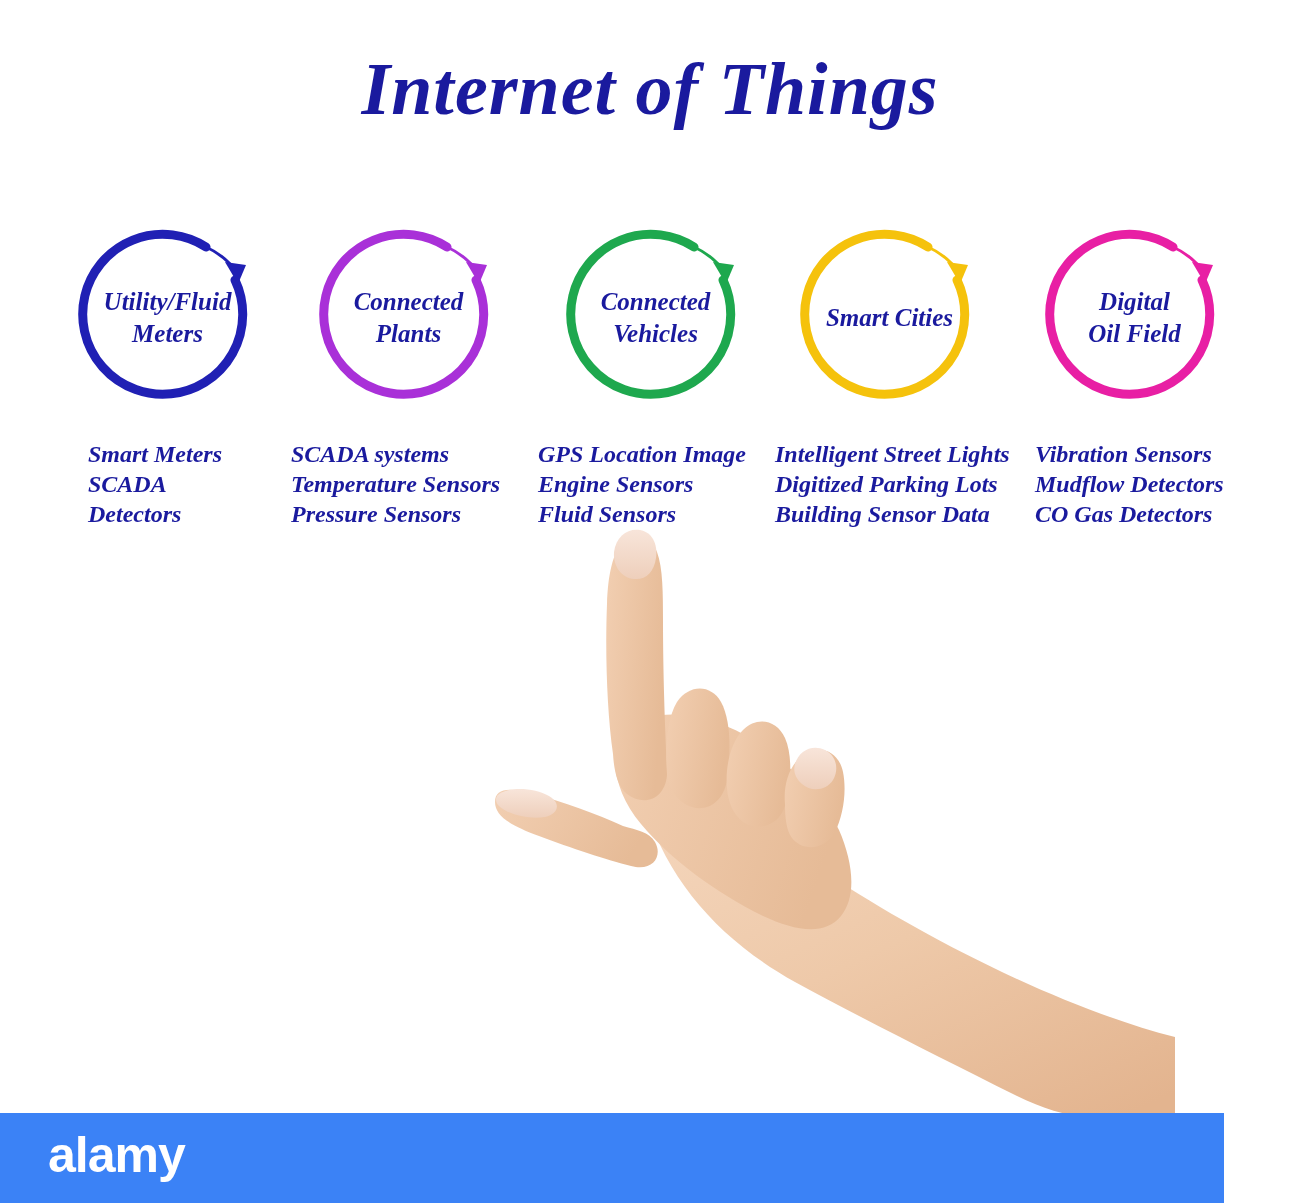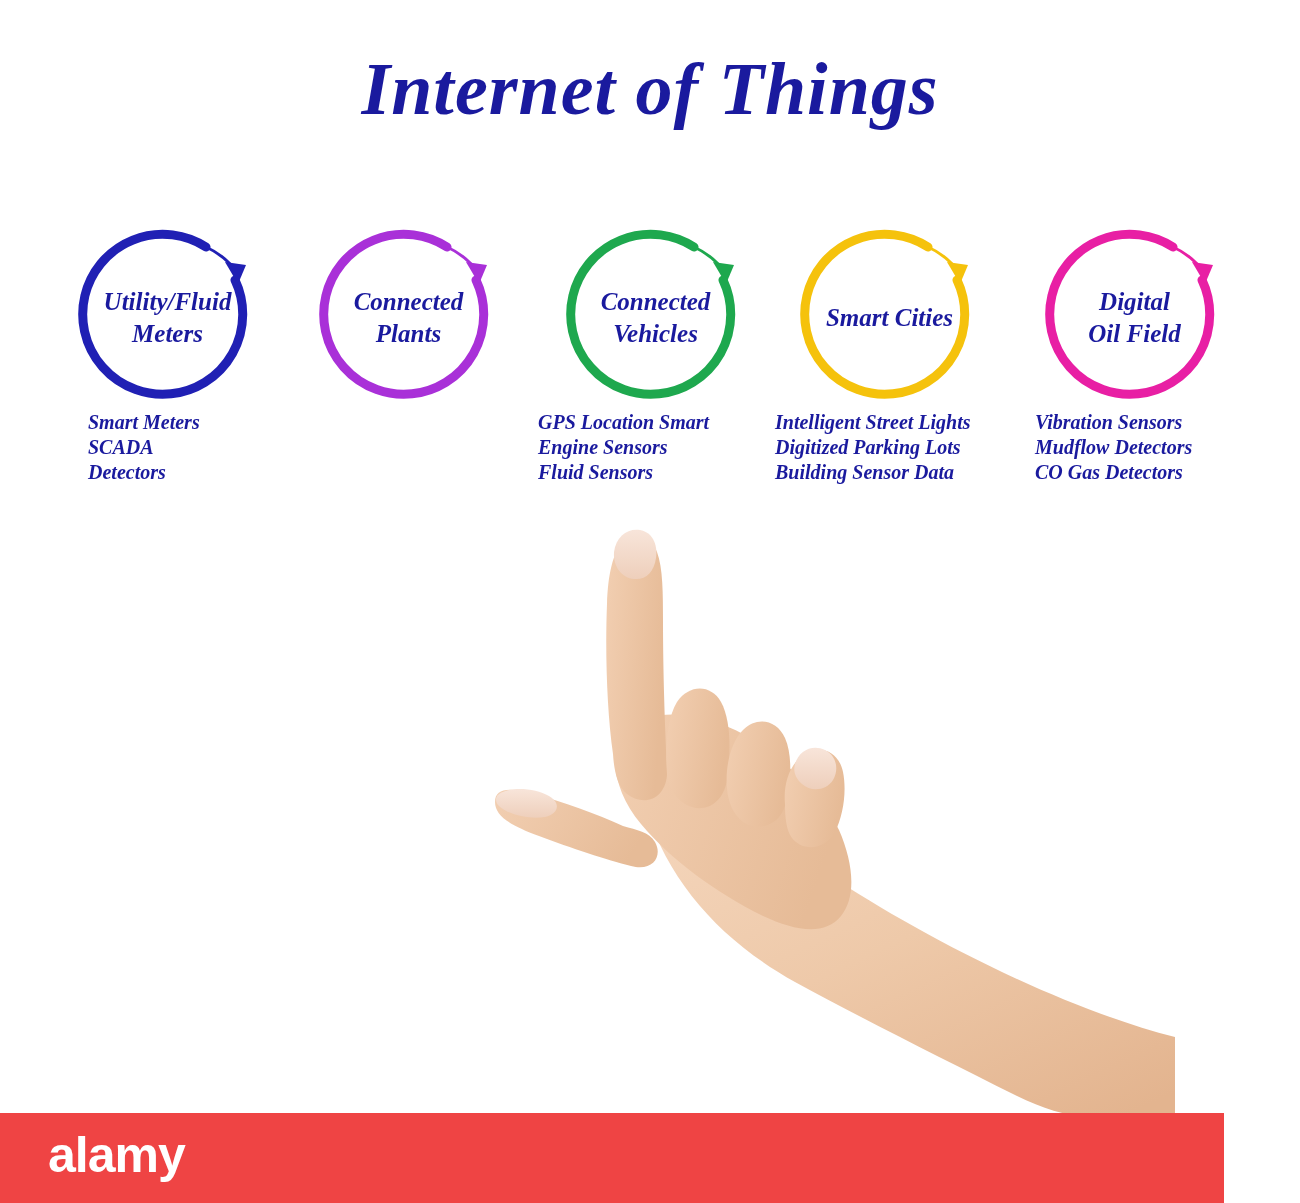--- a/index.html
+++ b/index.html
@@ -91,24 +91,25 @@
     font-weight: bold;
     font-size: 25px;
     line-height: 1.25;
     color: #1a1a9e;
     pointer-events: none;
   }
   .ring-label-inner { width: 100%; }
 
   
   .items {
+    margin-top: 29px;
     font-family: "Liberation Serif", "DejaVu Serif", serif;
     font-style: italic;
     font-weight: bold;
-    font-size: 20px;
+    font-size: 24px;
     line-height: 1.25;
     color: #1a1a9e;
     white-space: nowrap;
   }
   .col-0 .items { margin-left: 26px; }
   .col-1 .items { margin-left: 3px;  }
   .col-2 .items { margin-left: 8px;  }
   .col-3 .items { margin-left: 5px;  }
   .col-4 .items { margin-left: 18px; }
   .item-line { display: block; }
@@ -208,38 +209,43 @@
           <path class="ring-tail" d="M 131 22 A 80 80 0 0 1 164 50" fill="none" stroke="#a930d8" stroke-width="3" stroke-linecap="round"></path>
           <path class="ring-head" d="M 163 59 L 150 37 L 171 40 Z" fill="#a930d8"></path>
         </svg>
         <div class="ring-label" style="color: rgb(26, 26, 158);">
           <div class="ring-label-inner">
             <span>Connected</span><br>
             <span>Plants</span>
           </div>
         </div>
       </div>
+      <div class="items" style="color: rgb(26, 26, 158);">
+        <span class="item-line">SCADA systems</span>
+        <span class="item-line">Temperature Sensors</span>
+        <span class="item-line">Pressure Sensors</span>
+      </div>
     </div>
 
     <div class="column col-2">
       <div class="ring-wrap">
         <svg class="ring-svg" viewBox="0 0 185 185">
           <path class="ring-arc" d="M 131 22 A 80 80 0 1 0 160 55" fill="none" stroke="#1ea84e" stroke-width="9" stroke-linecap="round"></path>
           <path class="ring-tail" d="M 131 22 A 80 80 0 0 1 164 50" fill="none" stroke="#1ea84e" stroke-width="3" stroke-linecap="round"></path>
           <path class="ring-head" d="M 163 59 L 150 37 L 171 40 Z" fill="#1ea84e"></path>
         </svg>
         <div class="ring-label" style="color: rgb(26, 26, 158);">
           <div class="ring-label-inner">
             <span>Connected</span><br>
             <span>Vehicles</span>
           </div>
         </div>
       </div>
       <div class="items" style="color: rgb(26, 26, 158);">
-        <span class="item-line">GPS Location Smart</span>
+        <span class="item-line">GPS Location Image</span>
         <span class="item-line">Engine Sensors</span>
         <span class="item-line">Fluid Sensors</span>
       </div>
     </div>
 
     <div class="column col-4">
       <div class="ring-wrap">
         <svg class="ring-svg" viewBox="0 0 185 185">
           <path class="ring-arc" d="M 131 22 A 80 80 0 1 0 160 55" fill="none" stroke="#e81fa4" stroke-width="9" stroke-linecap="round"></path>
           <path class="ring-tail" d="M 131 22 A 80 80 0 0 1 164 50" fill="none" stroke="#e81fa4" stroke-width="3" stroke-linecap="round"></path>
@@ -364,17 +370,17 @@
                C 158 360 168 344 160 330
                C 154 320 142 318 128 314 Z" fill="url(#skin2)"></path>
       <path d="M 4 282
                C 16 274 40 276 54 284
                C 66 291 64 302 50 305
                C 34 308 12 302 4 294
                C 0 290 0 285 4 282 Z" fill="url(#nail)"></path>
     </svg>
   </div>
 
-  <div id="footer" style="background: #ef4444;">
+  <div id="footer" style="background: #3b82f6;">
     <div id="footer-logo">alamy</div>
   </div>
 
 </div>
 
 </body></html>

